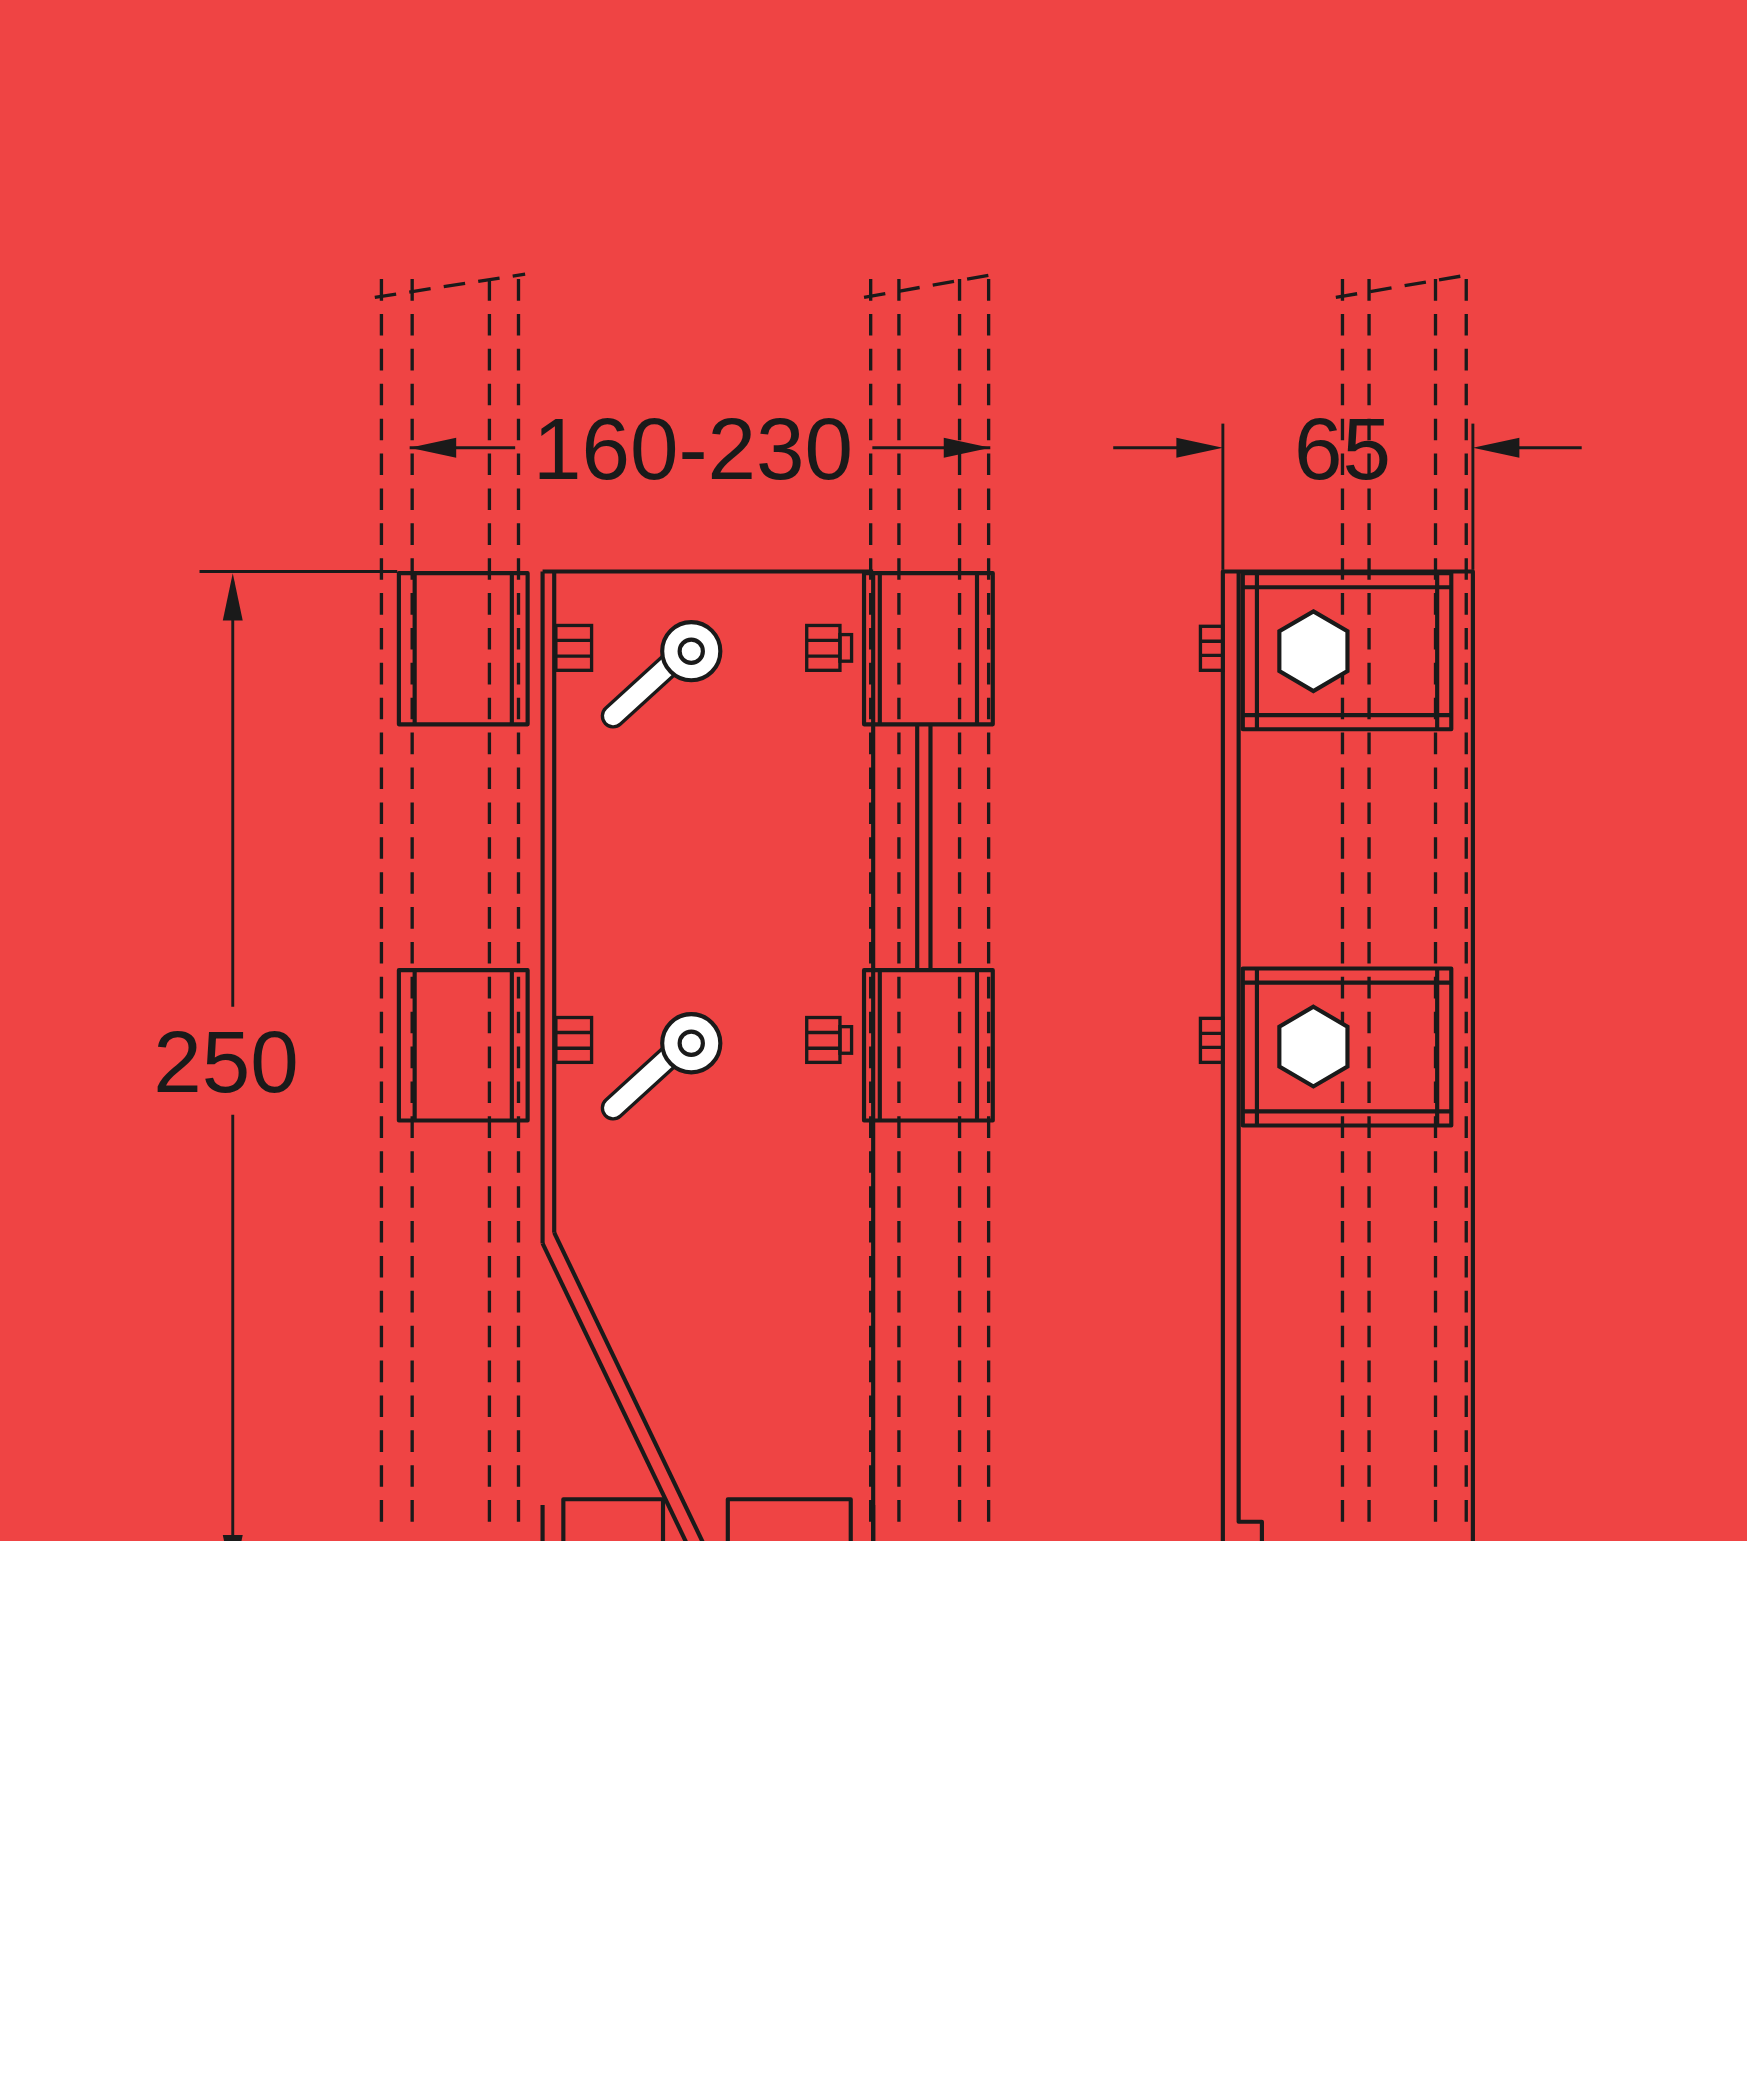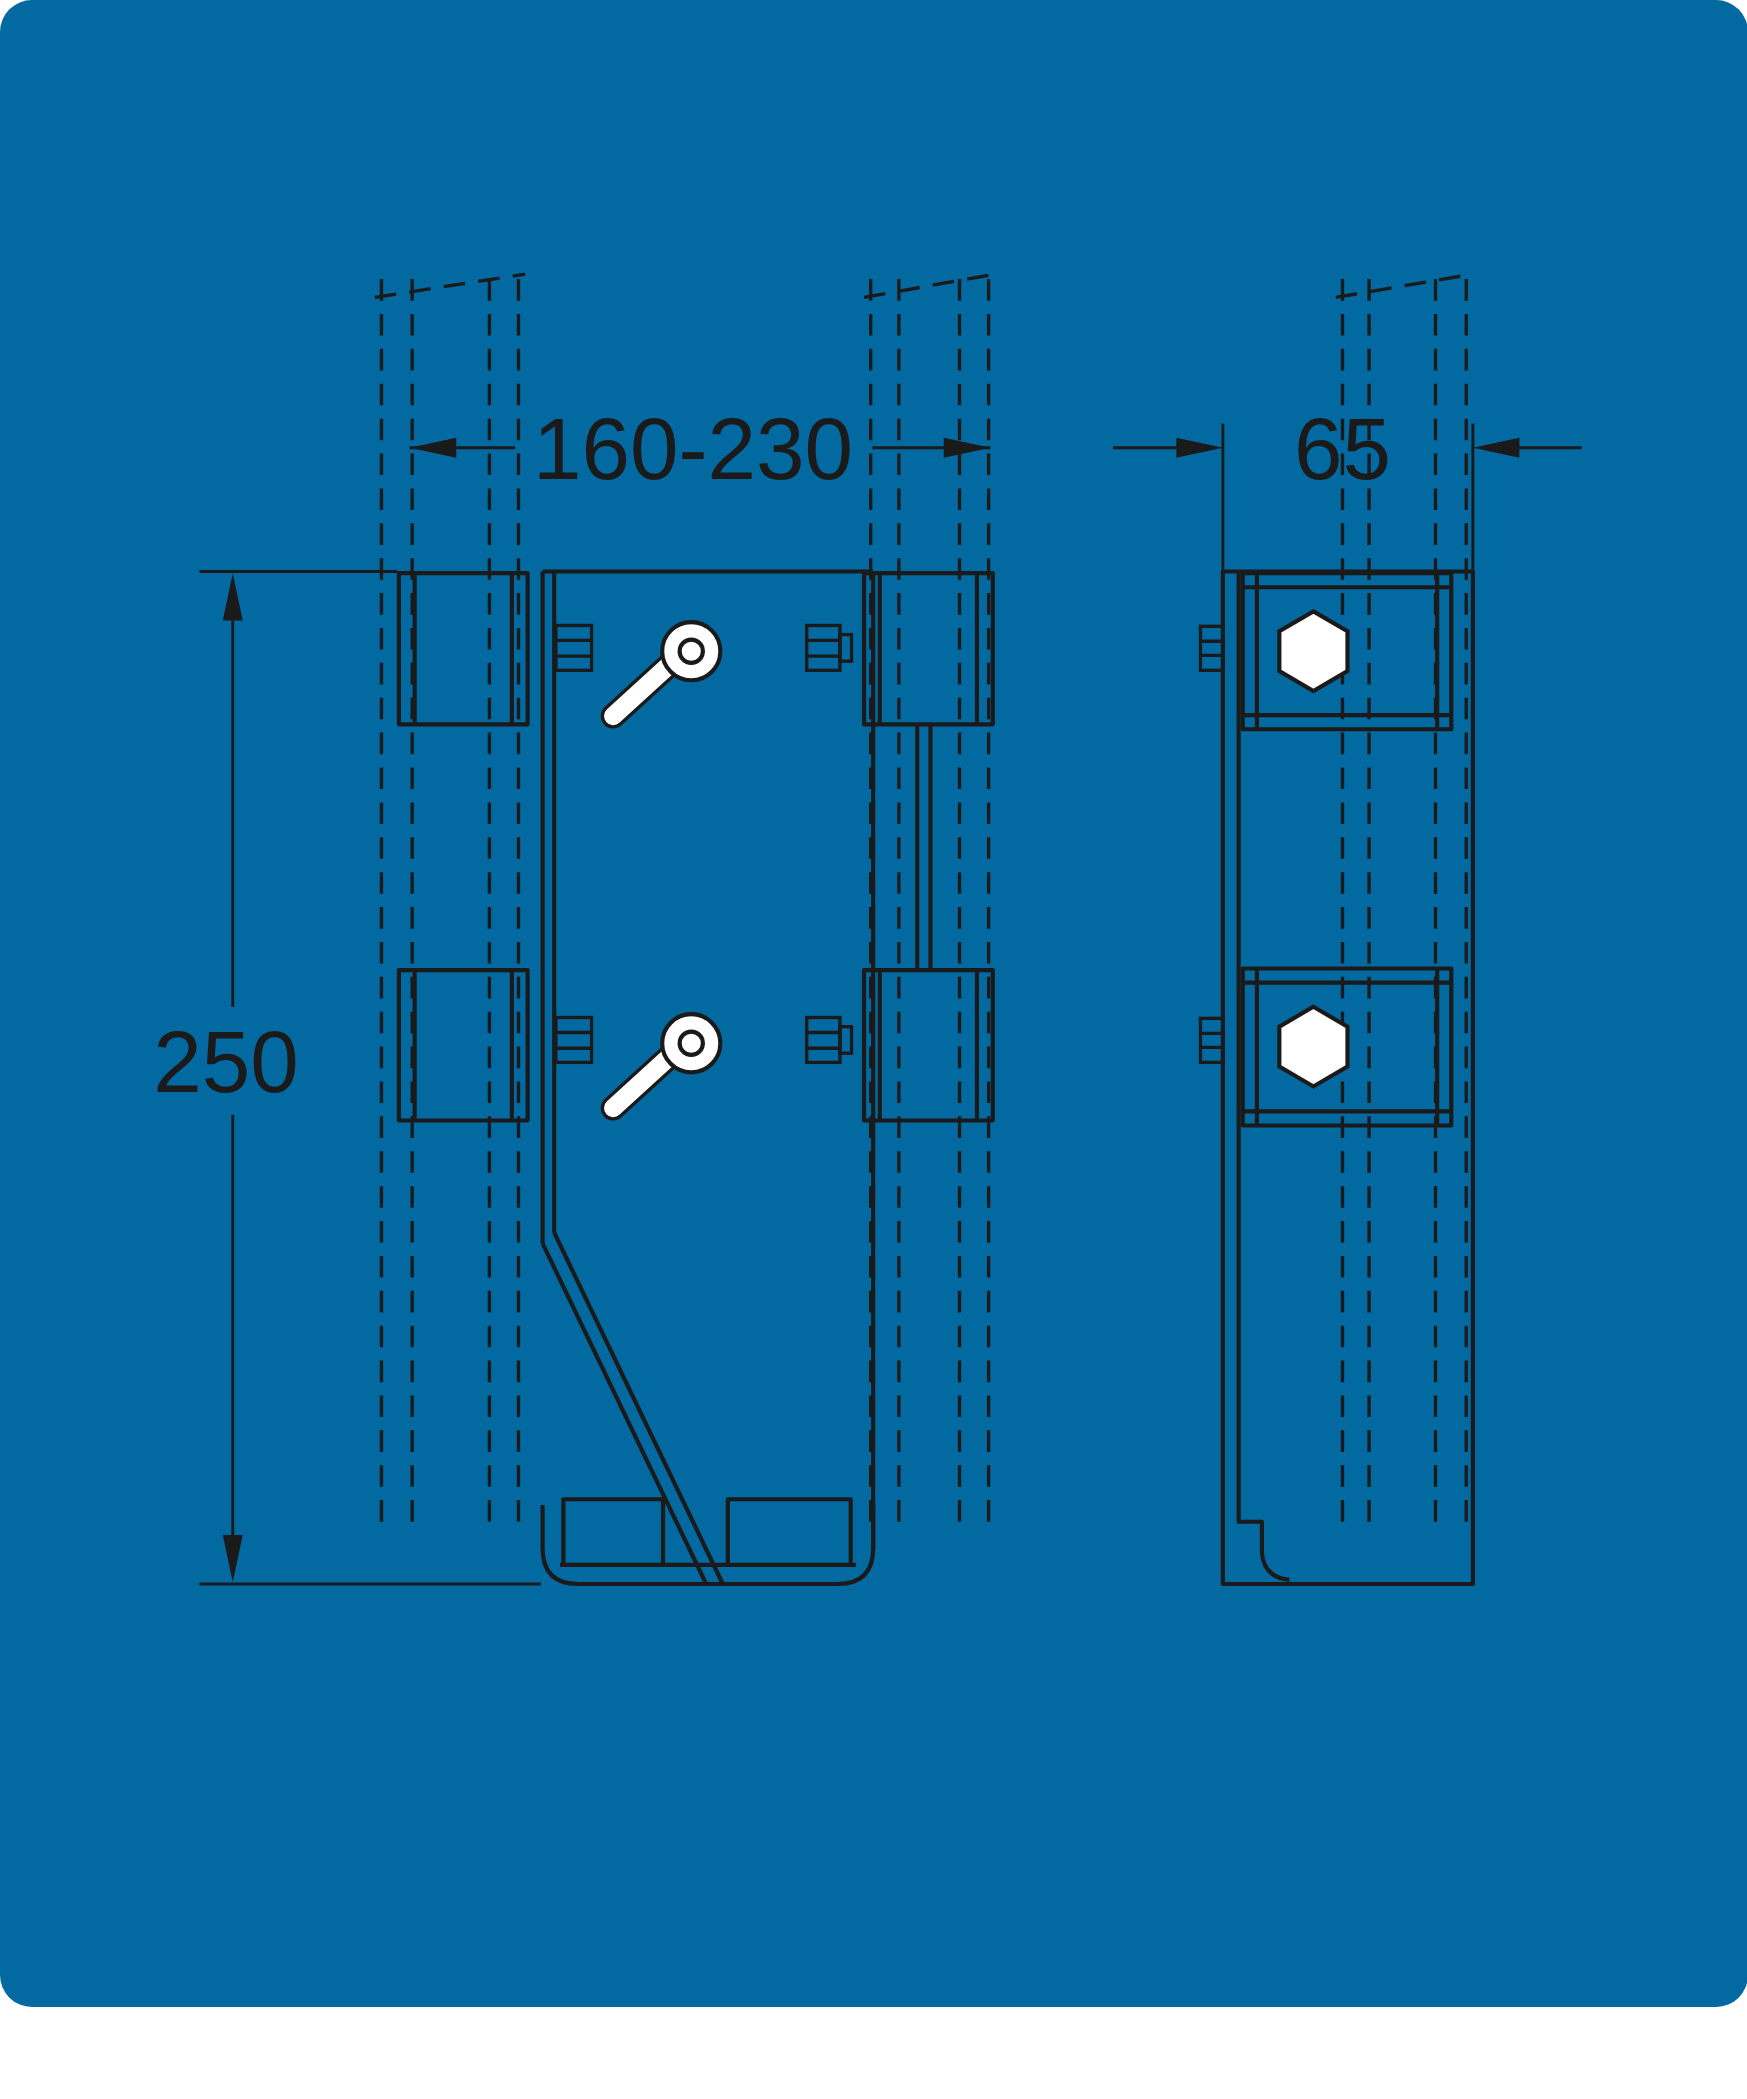--- a/index.html
+++ b/index.html
@@ -3,24 +3,23 @@
 <meta charset="utf-8">
 <style>
   html, body {
     margin: 0;
     padding: 0;
     background: #ffffff;
   }
   .canvas {
     position: relative;
     width: 1748px;
-    height: 2007px;
-    background: #0369a1;
+    height: 1541px;
+    background: #ef4444;
     overflow: hidden;
-    border-radius: 32px;
   }
   svg { display: block; }
   .solid {
     fill: none;
     stroke: #1a1a1a;
     stroke-width: 5;
     stroke-linejoin: round;
   }
   .thin {
     fill: none;

